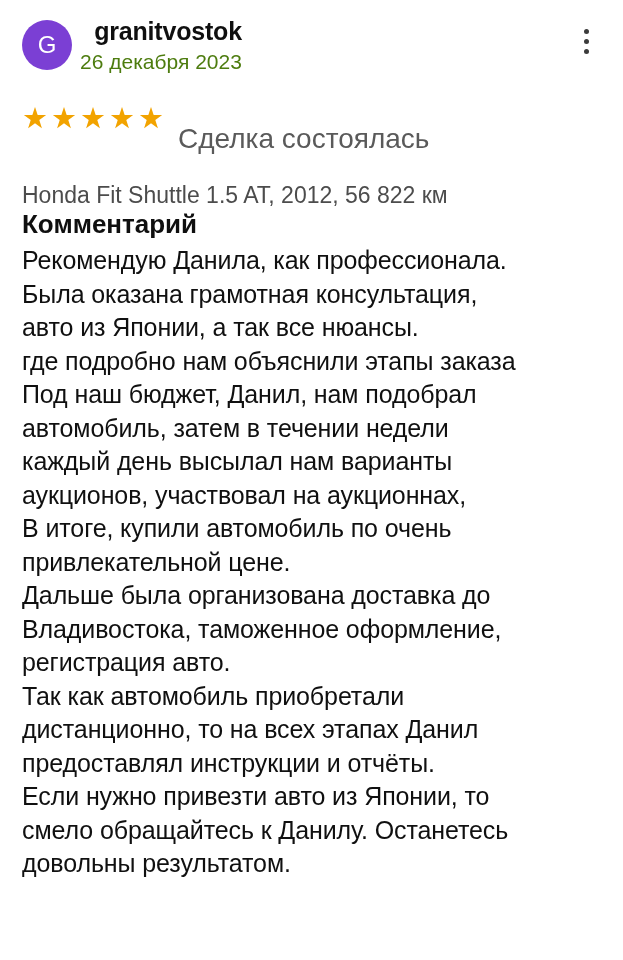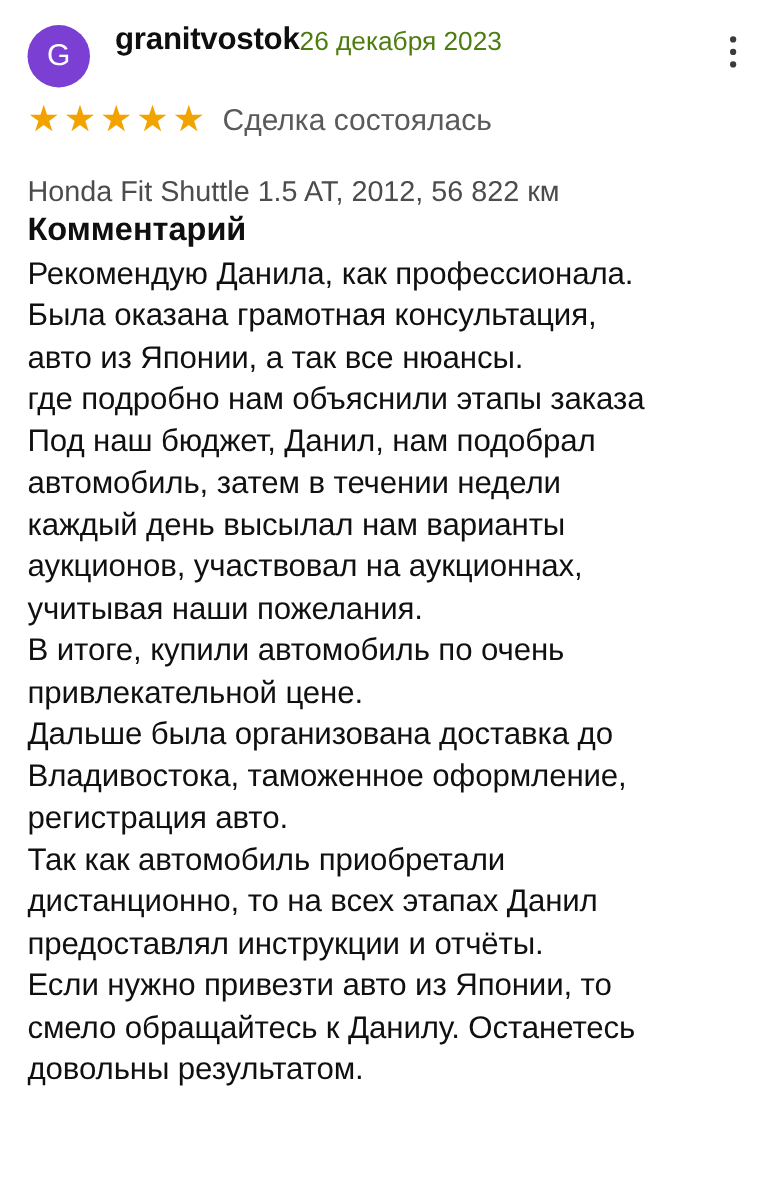--- a/index.html
+++ b/index.html
@@ -32,23 +32,23 @@
     color: #ffffff;
     display: flex;
     align-items: center;
     justify-content: center;
     font-size: 24px;
     font-weight: 400;
     flex: 0 0 auto;
     margin-top: 2px;
   }
   .user-block {
-    margin-left: 20px;
+    margin-left: 8px;
     display: flex;
-    flex-direction: row;
+    flex-direction: column;
     justify-content: center;
     align-items: flex-end;
   }
   .username {
     font-size: 25px;
     font-weight: bold;
     line-height: 1.1;
     color: #0f0f0f;
     letter-spacing: -0.2px;
   }
@@ -90,23 +90,24 @@
     line-height: 1;
     color: #f5a623;
     letter-spacing: 0;
   }
   .stars span {
     display: inline-block;
     color: #f2a300;
   }
   .deal-status {
     margin-left: 14px;
-    font-size: 24px;
+    font-size: 28px;
     color: #5a5a5a;
     line-height: 1;
+    margin-top: 40px;
   }
   .car-info {
     font-size: 23px;
     color: #4c4c4c;
     margin-top: 29px;
     line-height: 1.2;
   }
   .comment-title {
     font-size: 26px;
     font-weight: bold;
@@ -157,21 +158,20 @@
 
   <div class="comment-body">
       <p>Рекомендую Данила, как профессионала.</p>
       <p>Была оказана грамотная консультация,</p>
       <p>авто из Японии, а так все нюансы.</p>
       <p>где подробно нам объяснили этапы заказа</p>
       <p>Под наш бюджет, Данил, нам подобрал</p>
       <p>автомобиль, затем в течении недели</p>
       <p>каждый день высылал нам варианты</p>
       <p>аукционов, участвовал на аукционнах,</p>
-      <p>учитывая наши пожелания.</p>
       <p>В итоге, купили автомобиль по очень</p>
       <p>привлекательной цене.</p>
       <p>Дальше была организована доставка до</p>
       <p>Владивостока, таможенное оформление,</p>
       <p>регистрация авто.</p>
       <p>Так как автомобиль приобретали</p>
       <p>дистанционно, то на всех этапах Данил</p>
       <p>предоставлял инструкции и отчёты.</p>
       <p>Если нужно привезти авто из Японии, то</p>
       <p>смело обращайтесь к Данилу. Останетесь</p>

